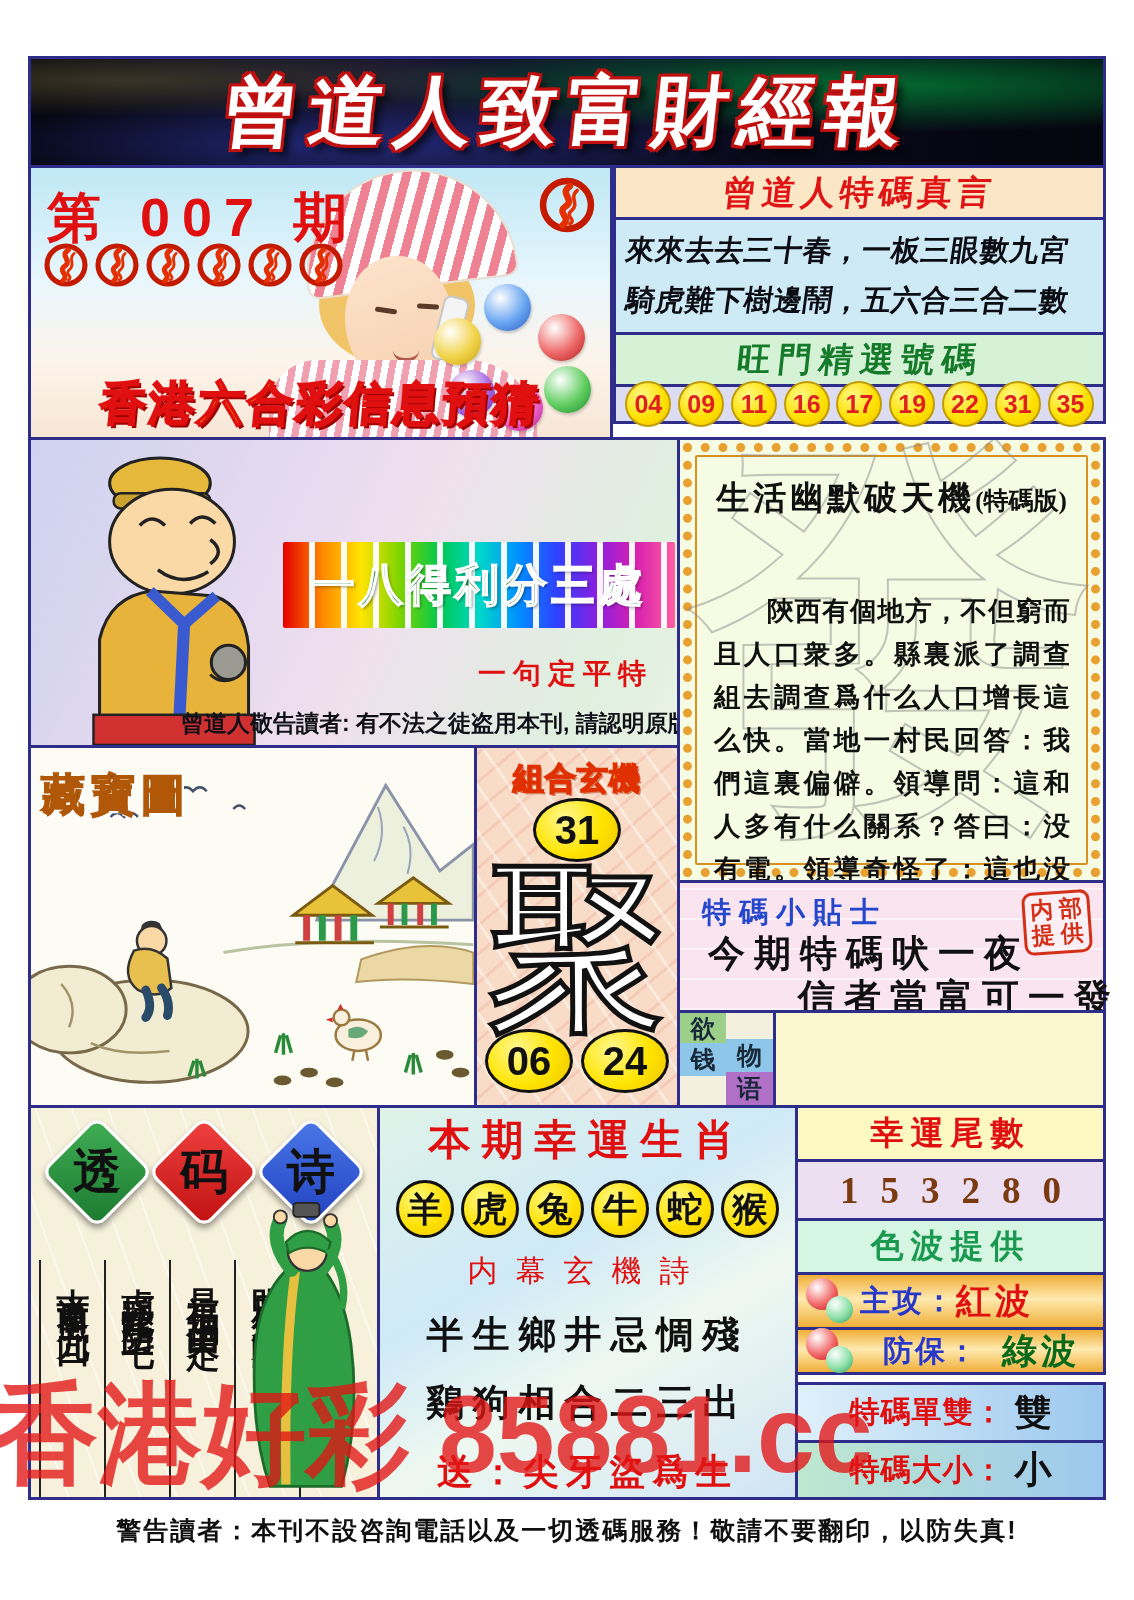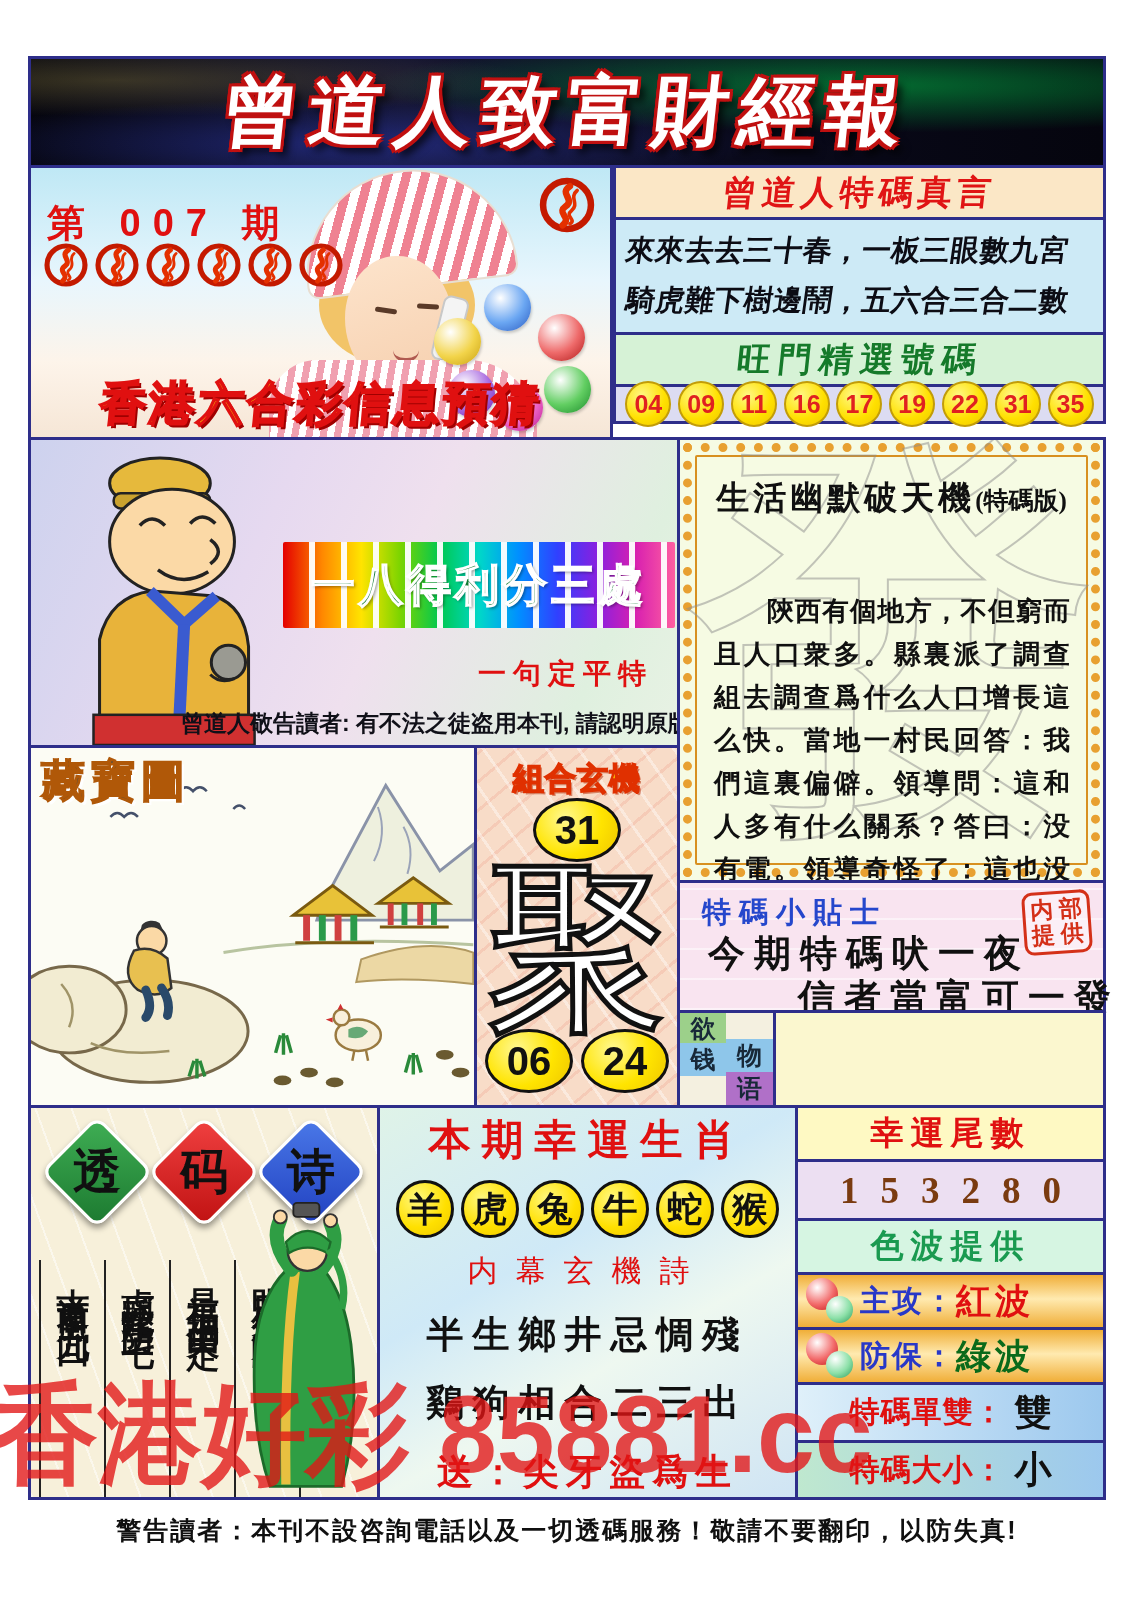--- a/index.html
+++ b/index.html
@@ -19,21 +19,21 @@
       linear-gradient(90deg,#06060f,#141430 35%,#0a0a1c 65%,#05050e);
     display:flex; align-items:center; justify-content:center; }
   #masthead .t { font-size:76px; font-weight:900; color:#fff; letter-spacing:10px; white-space:nowrap;
     transform:skewX(-6deg);
     text-shadow:3px 0 #c01010,-3px 0 #c01010,0 3px #c01010,0 -3px #c01010,
       3px 3px #c01010,-3px -3px #c01010,3px -3px #c01010,-3px 3px #c01010,7px 7px 9px rgba(0,0,0,.85); }
 
   
   #photo-panel { left:28px; top:165px; width:585px; height:275px;
     background:linear-gradient(180deg,#bfe8f5 0%,#e8f6fd 42%,#fdf4ea 72%,#f6e6d6 100%); overflow:hidden; }
-  #issue { left:16px; top:30px; font-size:38px; font-weight:900; color:#e01010; letter-spacing:12px; white-space:nowrap; z-index:4; }
+  #issue { left:16px; top:14px; font-size:54px; font-weight:900; color:#e01010; letter-spacing:12px; white-space:nowrap; z-index:4; }
   #flame-row { left:12px; top:74px; display:flex; gap:5px; z-index:4; }
   .flame-icon { width:46px; height:46px; }
   #flame-big { right:14px; top:8px; width:58px; height:58px; z-index:4; }
   #balls { right:16px; top:112px; width:162px; height:152px; z-index:3; }
   .ball { position:absolute; width:47px; height:47px; border-radius:50%; box-shadow:1px 2px 3px rgba(0,0,0,.2); }
   .ball-blue   { left:52px;  top:4px;  background:radial-gradient(circle at 35% 30%,#fff,#6aa6f2 55%,#2a5ac0); }
   .ball-yellow { left:2px;   top:38px; background:radial-gradient(circle at 35% 30%,#fff,#f2d44a 55%,#c8a010); }
   .ball-red    { left:106px; top:34px; background:radial-gradient(circle at 35% 30%,#fff,#ee6a6a 55%,#b01818); }
   .ball-purple { left:16px;  top:90px; background:radial-gradient(circle at 35% 30%,#fff,#a86ae0 55%,#6a20b0); }
   .ball-pink   { left:64px;  top:104px;background:radial-gradient(circle at 35% 30%,#fff,#ee66c8 55%,#b81890); }
@@ -89,21 +89,21 @@
   #humor-title { left:0; right:0; top:36px; text-align:center; white-space:nowrap; z-index:2; }
   #humor-title .main { font-size:33px; font-weight:900; color:#101010; letter-spacing:4px; }
   #humor-title .suffix { font-size:25px; font-weight:700; color:#101010; }
   #humor-watermark { left:0; right:0; top:-24px; text-align:center; font-size:430px; line-height:1.05; color:transparent;
     -webkit-text-stroke:2px rgba(140,140,140,.5); z-index:1; pointer-events:none; }
   #humor-body { position:absolute; left:34px; right:32px; top:150px; z-index:2;
     font-size:26.5px; font-weight:700; line-height:1.62; color:#101010; text-indent:2em; text-align:justify; letter-spacing:1px; }
 
   
   #treasure-panel { left:28px; top:745px; width:449px; height:363px; background:#fcfcf4; overflow:hidden; }
-  #treasure-title { left:10px; top:4px; font-size:44px; font-weight:900; color:#0c4a6e; letter-spacing:6px;
+  #treasure-title { left:10px; top:18px; font-size:44px; font-weight:900; color:#0c4a6e; letter-spacing:6px;
     -webkit-text-stroke:1.5px #b05808; text-shadow:3px 3px 0 #fff; z-index:2; }
   #treasure-svg { position:absolute; inset:0; width:100%; height:100%; }
 
   
   #combo-panel { left:474px; top:745px; width:206px; height:363px;
     background:#f8dcc8;
     background-image:repeating-linear-gradient(55deg,rgba(255,255,255,.4) 0 3px,transparent 3px 26px),
                      repeating-linear-gradient(-40deg,rgba(240,170,150,.35) 0 3px,transparent 3px 22px); }
   #combo-title { left:0; right:0; top:10px; text-align:center; font-size:31px; font-weight:900; color:#ffe000; white-space:nowrap;
     -webkit-text-stroke:1.5px #e03000; letter-spacing:1px; text-shadow:2px 2px 0 rgba(180,40,0,.5); }
@@ -170,21 +170,21 @@
   
   .rc { left:795px; width:311px; display:flex; align-items:center; justify-content:center; }
   #rc-tail-title { top:1105px; height:57px; background:#fef9c3; }
   #rc-tail-title .t { font-size:33px; font-weight:900; color:#e01010; letter-spacing:7px; }
   #rc-tail-nums { top:1159px; height:62px; background:#ecdff2; gap:22px; }
   #rc-tail-nums span { font-size:37px; font-weight:900; color:#7a3b10; font-family:"Liberation Serif","DejaVu Serif",serif; }
   #rc-wave-title { top:1218px; height:57px; background:#d6f5e2; }
   #rc-wave-title .t { font-size:33px; font-weight:900; color:#1a9a50; letter-spacing:7px; }
   .rc-gold { background:linear-gradient(180deg,#f0ae38,#ffeab0 46%,#f0ae38); justify-content:flex-start; padding-left:8px; }
   #rc-main  { top:1272px; height:58px; }
-  #rc-guard { top:1327px; height:58px; }
+  #rc-guard { top:1327px; height:48px;gap:23px; }
   #rc-odd  { top:1382px; height:61px; background:linear-gradient(90deg,#dff0fa,#9cc8ee); }
   #rc-size { top:1440px; height:60px; background:linear-gradient(90deg,#bfe8cf,#9cc8ee); }
   .ballpair { position:relative; width:54px; height:46px; flex:none; }
   .bp-red { position:absolute; left:0; top:0; width:32px; height:32px; border-radius:50%;
     background:radial-gradient(circle at 35% 30%,#fff,#f26a6a 55%,#c01010); }
   .bp-green { position:absolute; left:20px; top:18px; width:27px; height:27px; border-radius:50%;
     background:radial-gradient(circle at 35% 30%,#fff,#8ce0a8 55%,#2a9a5a); }
   .wave-label { font-size:30px; font-weight:900; color:#2838c8; letter-spacing:2px; }
   .wave-value { font-size:35px; font-weight:900; letter-spacing:4px; }
   #rc-main .wave-value { color:#e01010; }

